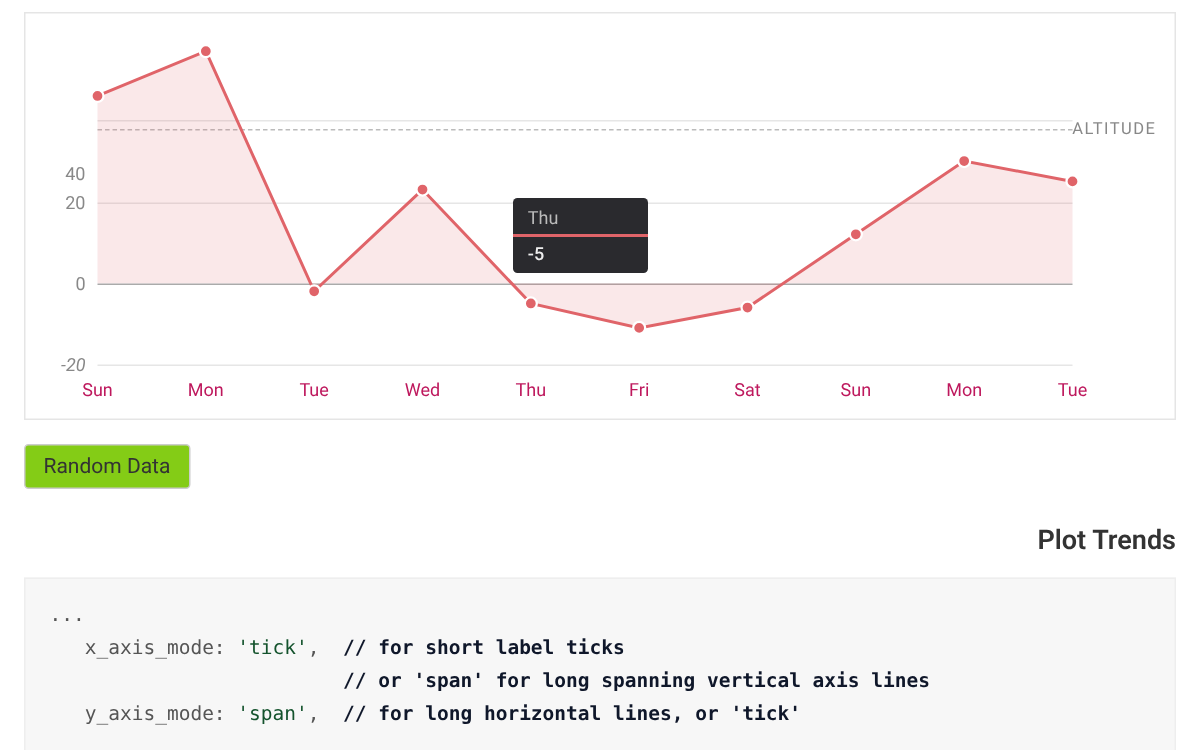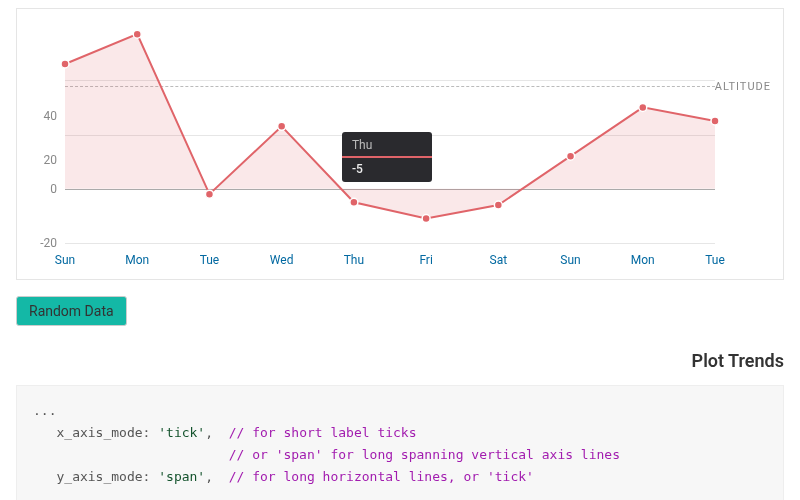--- a/index.html
+++ b/index.html
@@ -4,49 +4,49 @@
 <style>
   * { box-sizing: border-box; margin: 0; padding: 0; }
   body { font-family: -apple-system, BlinkMacSystemFont, "Segoe UI", Roboto, sans-serif; background: #fff; color: #333; padding: 8px 16px; width: 800px; }
   .chart-frame { border: 1px solid #e5e5e5; padding: 12px 8px 8px 8px; }
   .chart { position: relative; width: 100%; height: 250px; }
   .plot-area { position: absolute; left: 40px; right: 60px; top: 5px; bottom: 28px; }
   .gridline { position: absolute; left: 0; right: 0; border-top: 1px solid #e6e6e6; }
   .gridline.zero { border-top: 1px solid #aaa; }
   .gridline.dashed { border-top: 1.5px dashed #bbb; }
   .y-tick { position: absolute; left: 0; width: 36px; text-align: right; font-size: 12px; color: #888; transform: translateY(-50%); }
-  .x-tick { position: absolute; bottom: 6px; font-size: 12px; color: #0369a1; transform: translateX(-50%); }
+  .x-tick { position: absolute; bottom: 6px; font-size: 12px; color: #be185d; transform: translateX(-50%); }
   .altitude-label { position: absolute; font-size: 11px; color: #888; letter-spacing: 1px; transform: translateY(-50%); }
   svg.series { position: absolute; left: 0; top: 0; width: 100%; height: 100%; overflow: visible; }
   .pt { fill: #e06469; stroke: #fff; stroke-width: 1.5; }
   .line { fill: none; stroke: #e06469; stroke-width: 2; }
   .area { fill: rgba(224,100,105,0.15); stroke: none; }
   .tooltip { position: absolute; background: #2a2a2e; color: #ddd; border-radius: 3px; font-size: 12px; min-width: 90px; padding: 6px 0; pointer-events: none; }
   .tooltip .day { padding: 0 10px 4px 10px; color: #bbb; }
   .tooltip .divider { height: 2px; background: #e06469; margin-bottom: 4px; }
   .tooltip .val { padding: 0 10px; font-weight: 500; color: #eee; }
   .btn-row { margin: 16px 0 24px 0; display: flex; gap: 8px; }
-  button { font: inherit; font-size: 14px; color: #333; background: #14b8a6; border: 1px solid #ccc; border-radius: 3px; padding: 6px 12px; cursor: pointer; }
+  button { font: inherit; font-size: 14px; color: #333; background: #84cc16; border: 1px solid #ccc; border-radius: 3px; padding: 6px 12px; cursor: pointer; }
   h3 { font-size: 18px; font-weight: 600; color: #333; margin-bottom: 14px; text-align: right; }
   pre.code { background: #f7f7f7; border: 1px solid #eee; padding: 14px 16px; font-family: ui-monospace, "SFMono-Regular", Menlo, monospace; font-size: 13px; color: #555; line-height: 1.7; white-space: pre; overflow: hidden; }
   .code .str { color: #14532d; }
-  .code .cmt { color: #a21caf; }
+  .code .cmt { color: #0f172a; font-weight: bold; }
 </style>
 </head>
 <body>
 
 <div class="chart-frame">
   <div class="chart">
     <div class="plot-area" id="plot">
         <div class="gridline" style="top: 217px;"></div>
-        <div class="y-tick" style="top: 217px; left: -44px;">-20</div>
+        <div class="y-tick" style="top: 217px; left: -44px; font-style: italic;">-20</div>
         <div class="gridline zero" style="top: 162.75px;"></div>
         <div class="y-tick" style="top: 162.75px; left: -44px;">0</div>
         <div class="gridline" style="top: 108.5px;"></div>
-        <div class="y-tick" style="top: 108.5px; left: -44px; margin-top: 25px;">20</div>
+        <div class="y-tick" style="top: 108.5px; left: -44px;">20</div>
         <div class="gridline" style="top: 54.25px;"></div>
         <div class="y-tick" style="top: 54.25px; left: -44px; margin-top: 36px;">40</div>
         <div class="gridline dashed" style="top: 59.675px;"></div>
         <div class="altitude-label" style="top: 59.675px; right: -56px;">ALTITUDE</div>
         <div class="x-tick" style="left: 0px; bottom: -24px;">Sun</div>
         <div class="x-tick" style="left: 72.2222px; bottom: -24px;">Mon</div>
         <div class="x-tick" style="left: 144.444px; bottom: -24px;">Tue</div>
         <div class="x-tick" style="left: 216.667px; bottom: -24px;">Wed</div>
         <div class="x-tick" style="left: 288.889px; bottom: -24px;">Thu</div>
         <div class="x-tick" style="left: 361.111px; bottom: -24px;">Fri</div>

